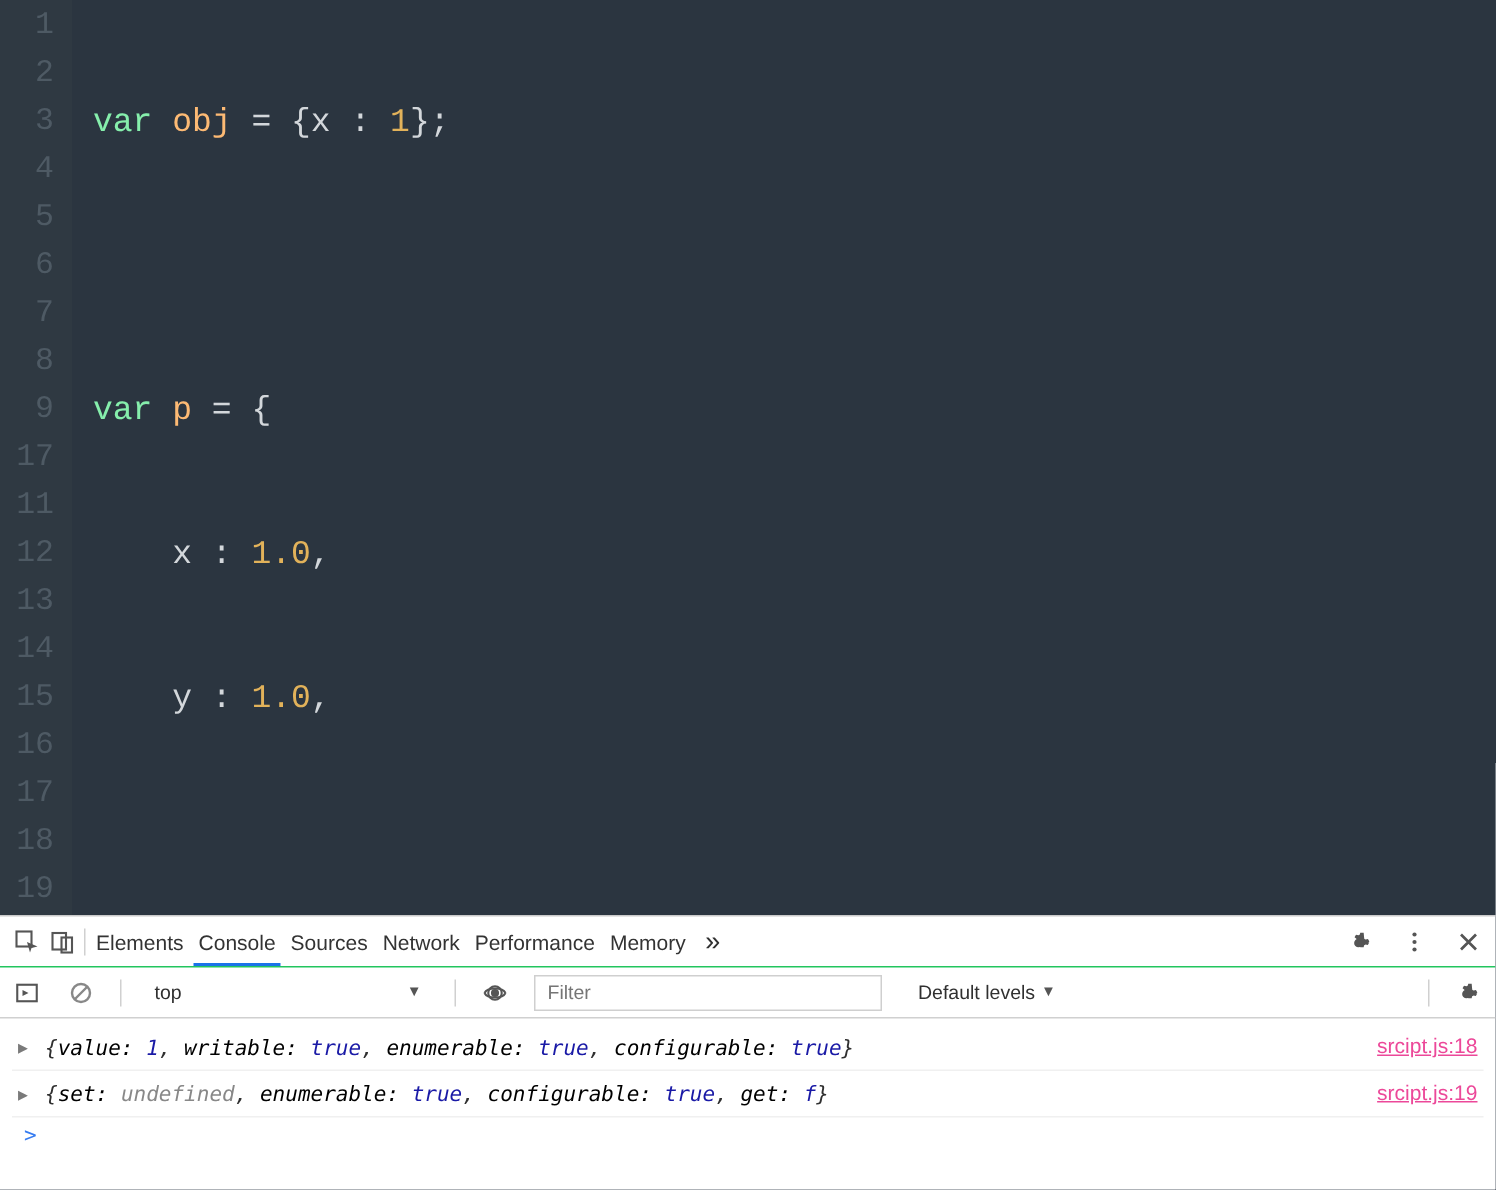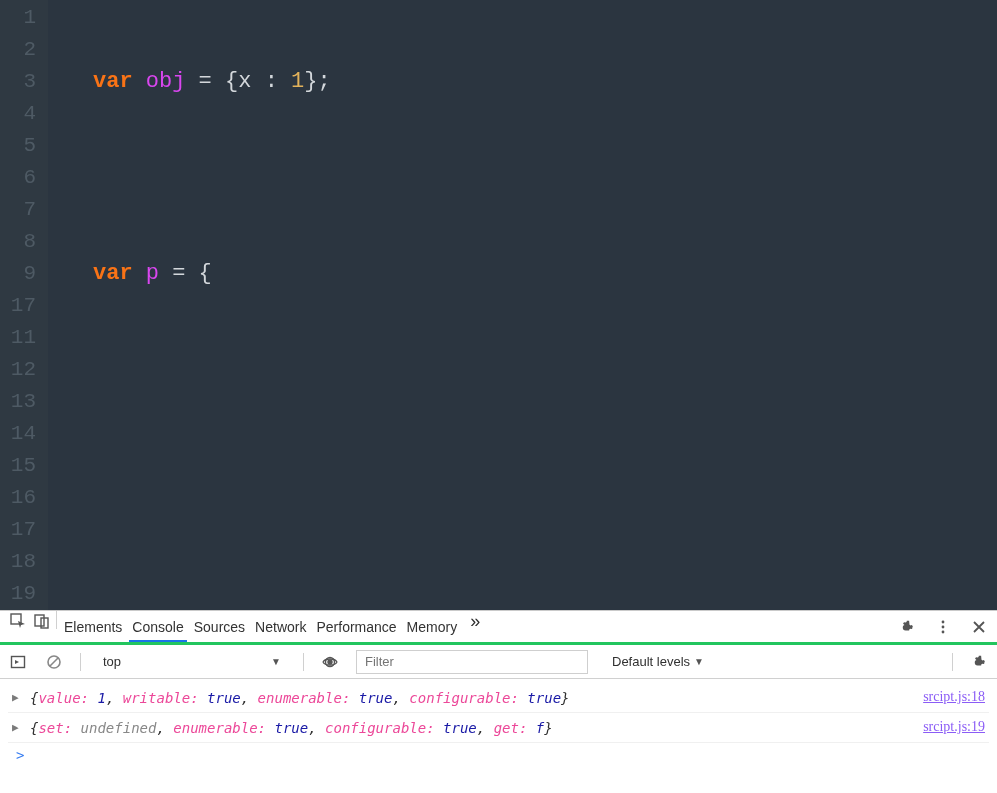--- a/index.html
+++ b/index.html
@@ -22,37 +22,38 @@
     min-width: 48px;
   }
   .gutter div { height: 32px; }
   .code-area {
     padding: 2px 8px 0 14px;
     color: #cfd4d8;
     white-space: pre;
     position: relative;
   }
   .code-area .line { height: 32px; }
-  .kw  { color: #f97316; font-weight: bold; margin-left: 31px; }
-  .id  { color: #d946ef; }
+  .kw  { color: #86efac; font-weight: normal; }
+  .id  { color: #fdba74; }
   .num { color: #e2b25a; }
   .pl  { color: #d3d7db; }
 
   .devtools {
     background: #fff;
     font-family: "Segoe UI", Arial, sans-serif;
     font-size: 14px;
     color: #303030;
     border-top: 1px solid #cacaca;
     height: 183px;
   }
   .dt-tabbar {
     height: 34px;
     display: flex;
-    border-bottom: 3px solid #22c55e;
+    align-items: center;
+    border-bottom: 1px solid #22c55e;
     padding: 0 8px;
     gap: 4px;
   }
   .dt-iconbtn {
     color: #5a5a5a;
     width: 20px; height: 20px;
     display: inline-flex; align-items: center; justify-content: center;
   }
   .dt-iconbtn svg { width: 16px; height: 16px; }
   .dt-vsep { width: 1px; height: 18px; background: #d0d0d0; }
@@ -98,26 +99,26 @@
     display: flex;
     align-items: baseline;
     justify-content: space-between;
     line-height: 24px;
     border-bottom: 1px solid #f0f0f0;
     padding: 2px 4px;
   }
   .log-left { display: flex; gap: 6px; }
   .caret-right { color: #7a7a7a; font-size: 11px; display: inline-block; width: 12px; }
   .log-obj { font-style: italic; color: #303030; }
-  .log-obj .k  { color: #ec4899; }
+  .log-obj .k  { color: #000000; }
   .log-obj .v-num  { color: #1a1aa6; font-style: italic; }
   .log-obj .v-bool { color: #1a1aa6; font-style: italic; }
   .log-obj .v-undef{ color: #888; font-style: italic; }
   .log-obj .v-fn   { color: #1a1aa6; font-style: italic; }
-  .log-link { color: #8b5cf6; text-decoration: underline; font-family: Liberation Serif, serif; text-align: center; }
+  .log-link { color: #ec4899; text-decoration: underline; font-family: Liberation Sans, sans-serif; text-align: center; }
   .prompt-row { color: #367cf1; padding: 4px 8px; }
 </style>
 </head>
 <body>
 
 <div class="editor-pane">
   <div class="gutter">
     <div>1</div>
     <div>2</div>
     <div>3</div>
@@ -135,20 +136,22 @@
     <div>15</div>
     <div>16</div>
     <div>17</div>
     <div>18</div>
     <div>19</div>
   </div>
   <div class="code-area">
     <div class="line"><span class="kw">var</span><span class="pl"> </span><span class="id">obj</span><span class="pl"> = {x : </span><span class="num">1</span><span class="pl">};</span></div>
     <div class="line"></div>
     <div class="line"><span class="kw">var</span><span class="pl"> </span><span class="id">p</span><span class="pl"> = {</span></div>
+    <div class="line"><span class="pl">    </span><span class="pl">x : </span><span class="num">1.0</span><span class="pl">,</span></div>
+    <div class="line"><span class="pl">    </span><span class="pl">y : </span><span class="num">1.0</span><span class="pl">,</span></div>
     <div class="line"></div>
     
     
     
     
     
     
     
     
     

